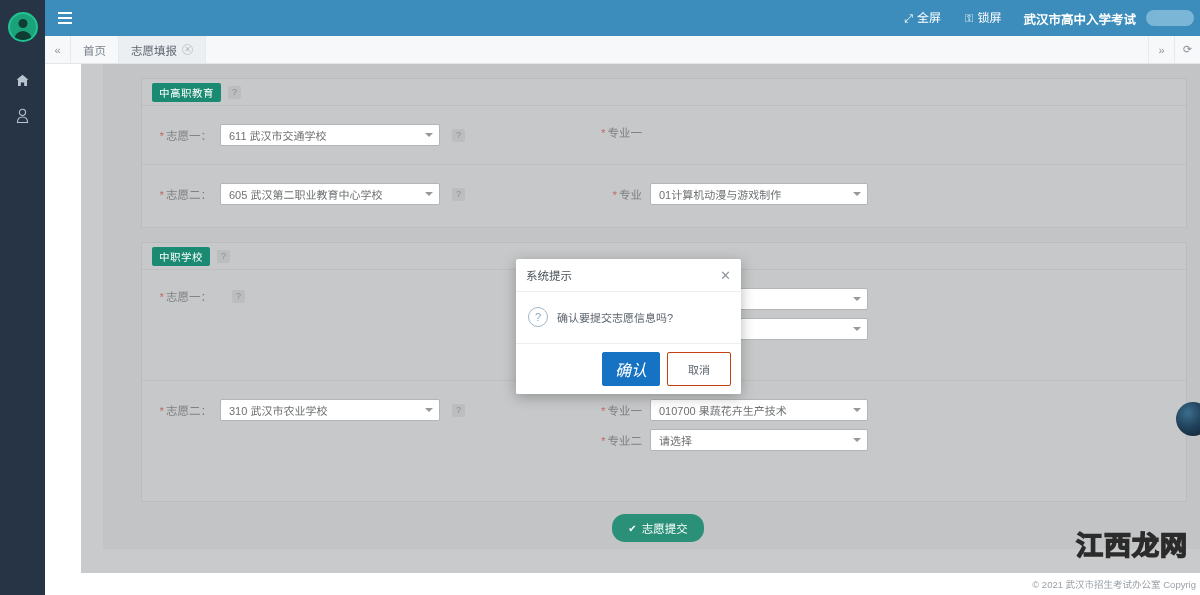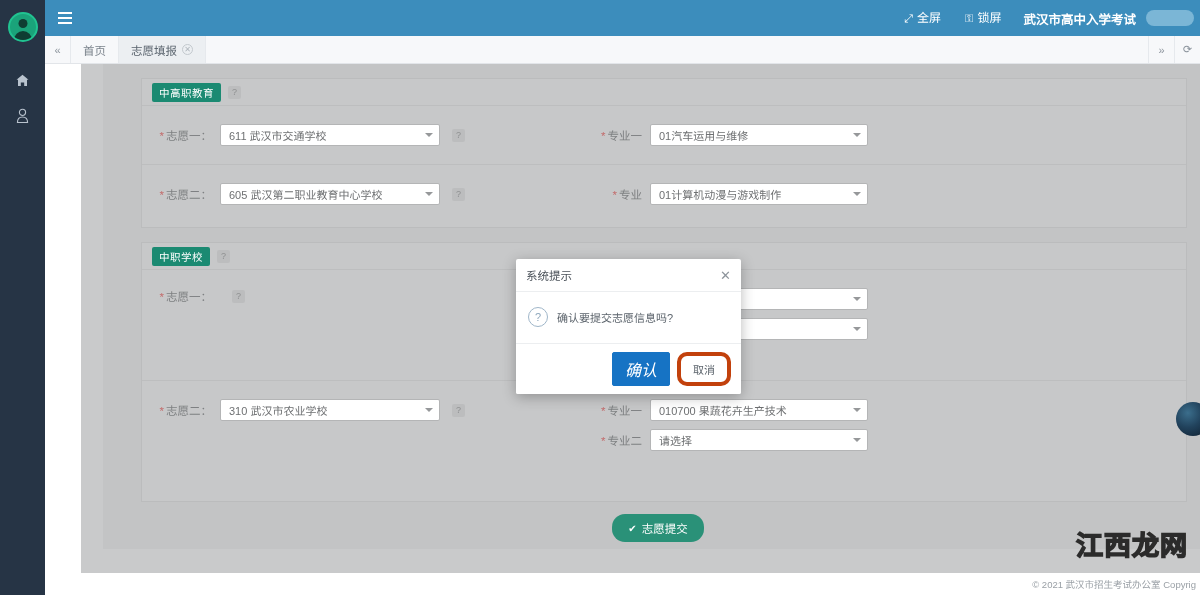--- a/index.html
+++ b/index.html
@@ -322,24 +322,24 @@
     font-size: 16px;
     padding: 4px 12px;
     border-radius: 2px;
     cursor: pointer;
     font-family: inherit;
     font-style: italic;
   }
   .btn-default {
     background: #ffffff;
     color: #5c646c;
-    border: 4px solid #c2410c;
+    border: 1px solid #c2410c;
     font-size: 11px;
-    padding: 4px 12px;
-    border-radius: 10px;
+    padding: 4px 20px;
+    border-radius: 2px;
     cursor: pointer;
     font-family: inherit;
   }
 
   
   .edge-orb {
     position: absolute;
     right: -10px; top: 402px;
     width: 34px; height: 34px;
     border-radius: 50%;
@@ -446,24 +446,20 @@
                 <span class="caret"></span>
               </div>
               <span class="help-q field-help">?</span>
             </div>
           </div>
           <div class="col-right">
             <div class="field">
               <div class="field-label">
                 <span class="req">*</span><span>专业一</span>
               </div>
-              <div class="select-box wide">
-                <span>01汽车运用与维修</span>
-                <span class="caret"></span>
-              </div>
             </div>
           </div>
         </div>
 
         <div class="divider"></div>
 
         <div class="field-row">
           <div class="col-left">
             <div class="field">
               <div class="field-label">

